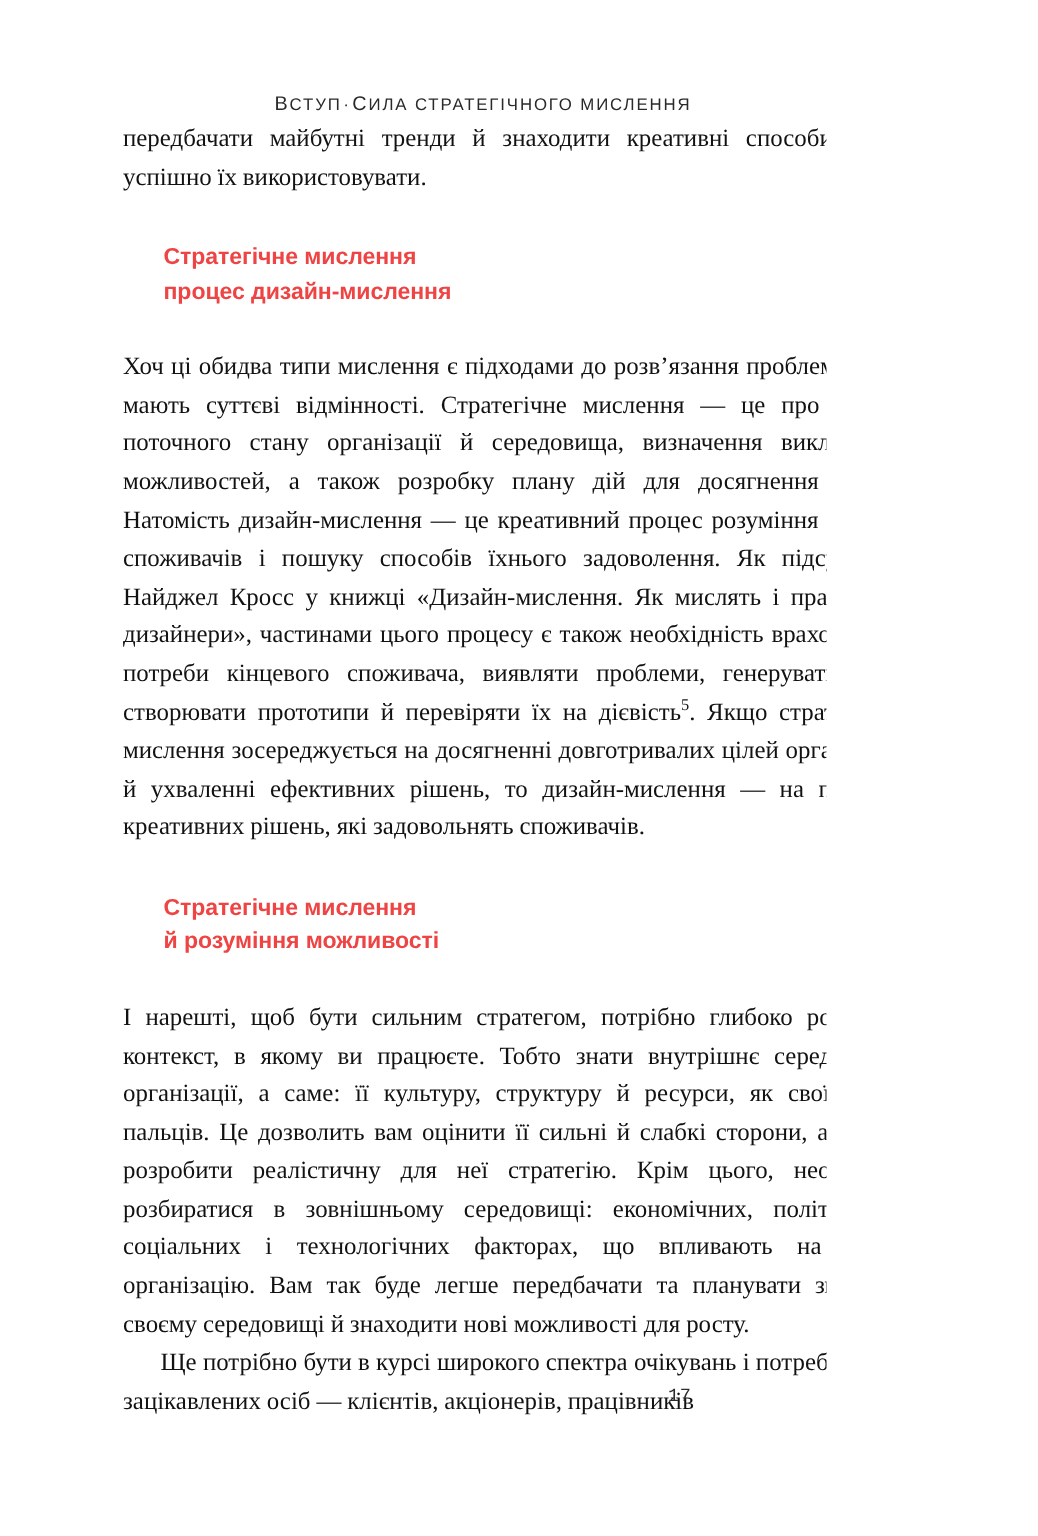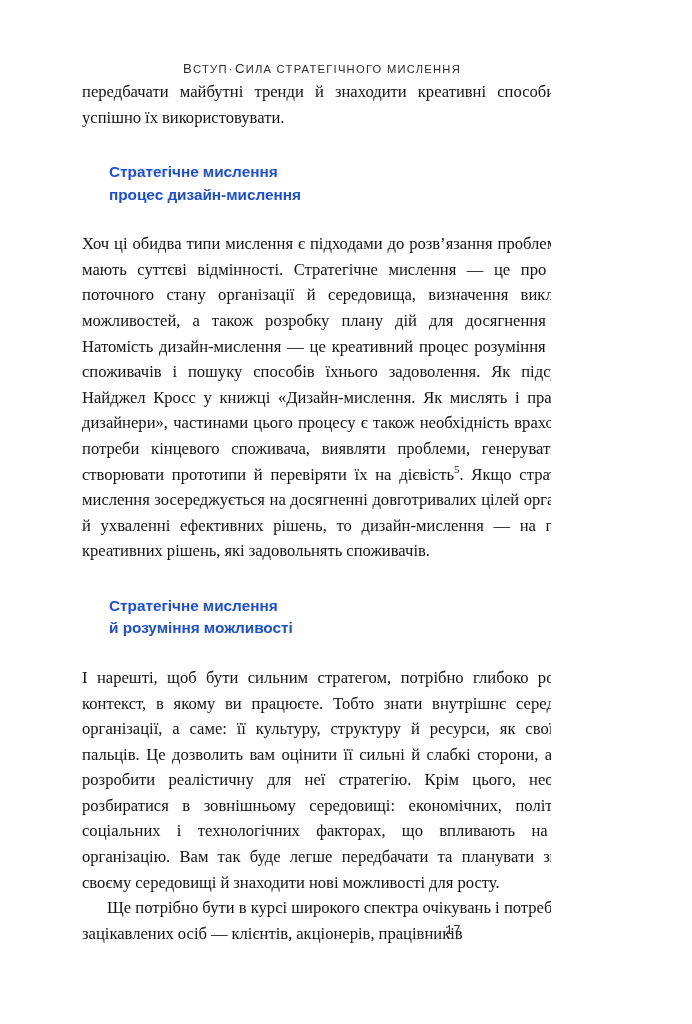--- a/index.html
+++ b/index.html
@@ -70,21 +70,21 @@
     line-height: 0;
     vertical-align: super;
   }
 
   
   .section-heading {
     font-family: "Liberation Sans", "DejaVu Sans", sans-serif;
     font-weight: bold;
     font-size: 15.4px;
     line-height: 22.5px;
-    color: #1d4ed8;
+    color: #ef4444;
     margin: 0;
     padding-left: 27px;
     letter-spacing: -0.05px;
   }
   .section-heading .hline {
     display: block;
   }
 
   .gap-before-heading { height: 31px; }
   .gap-after-heading  { height: 25px; }

